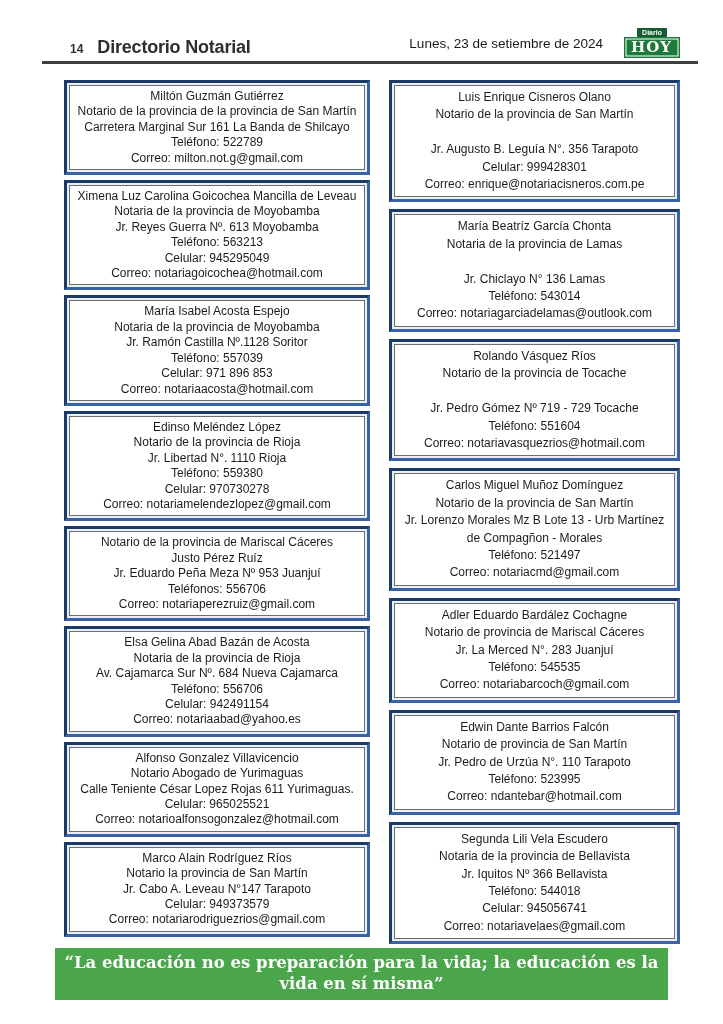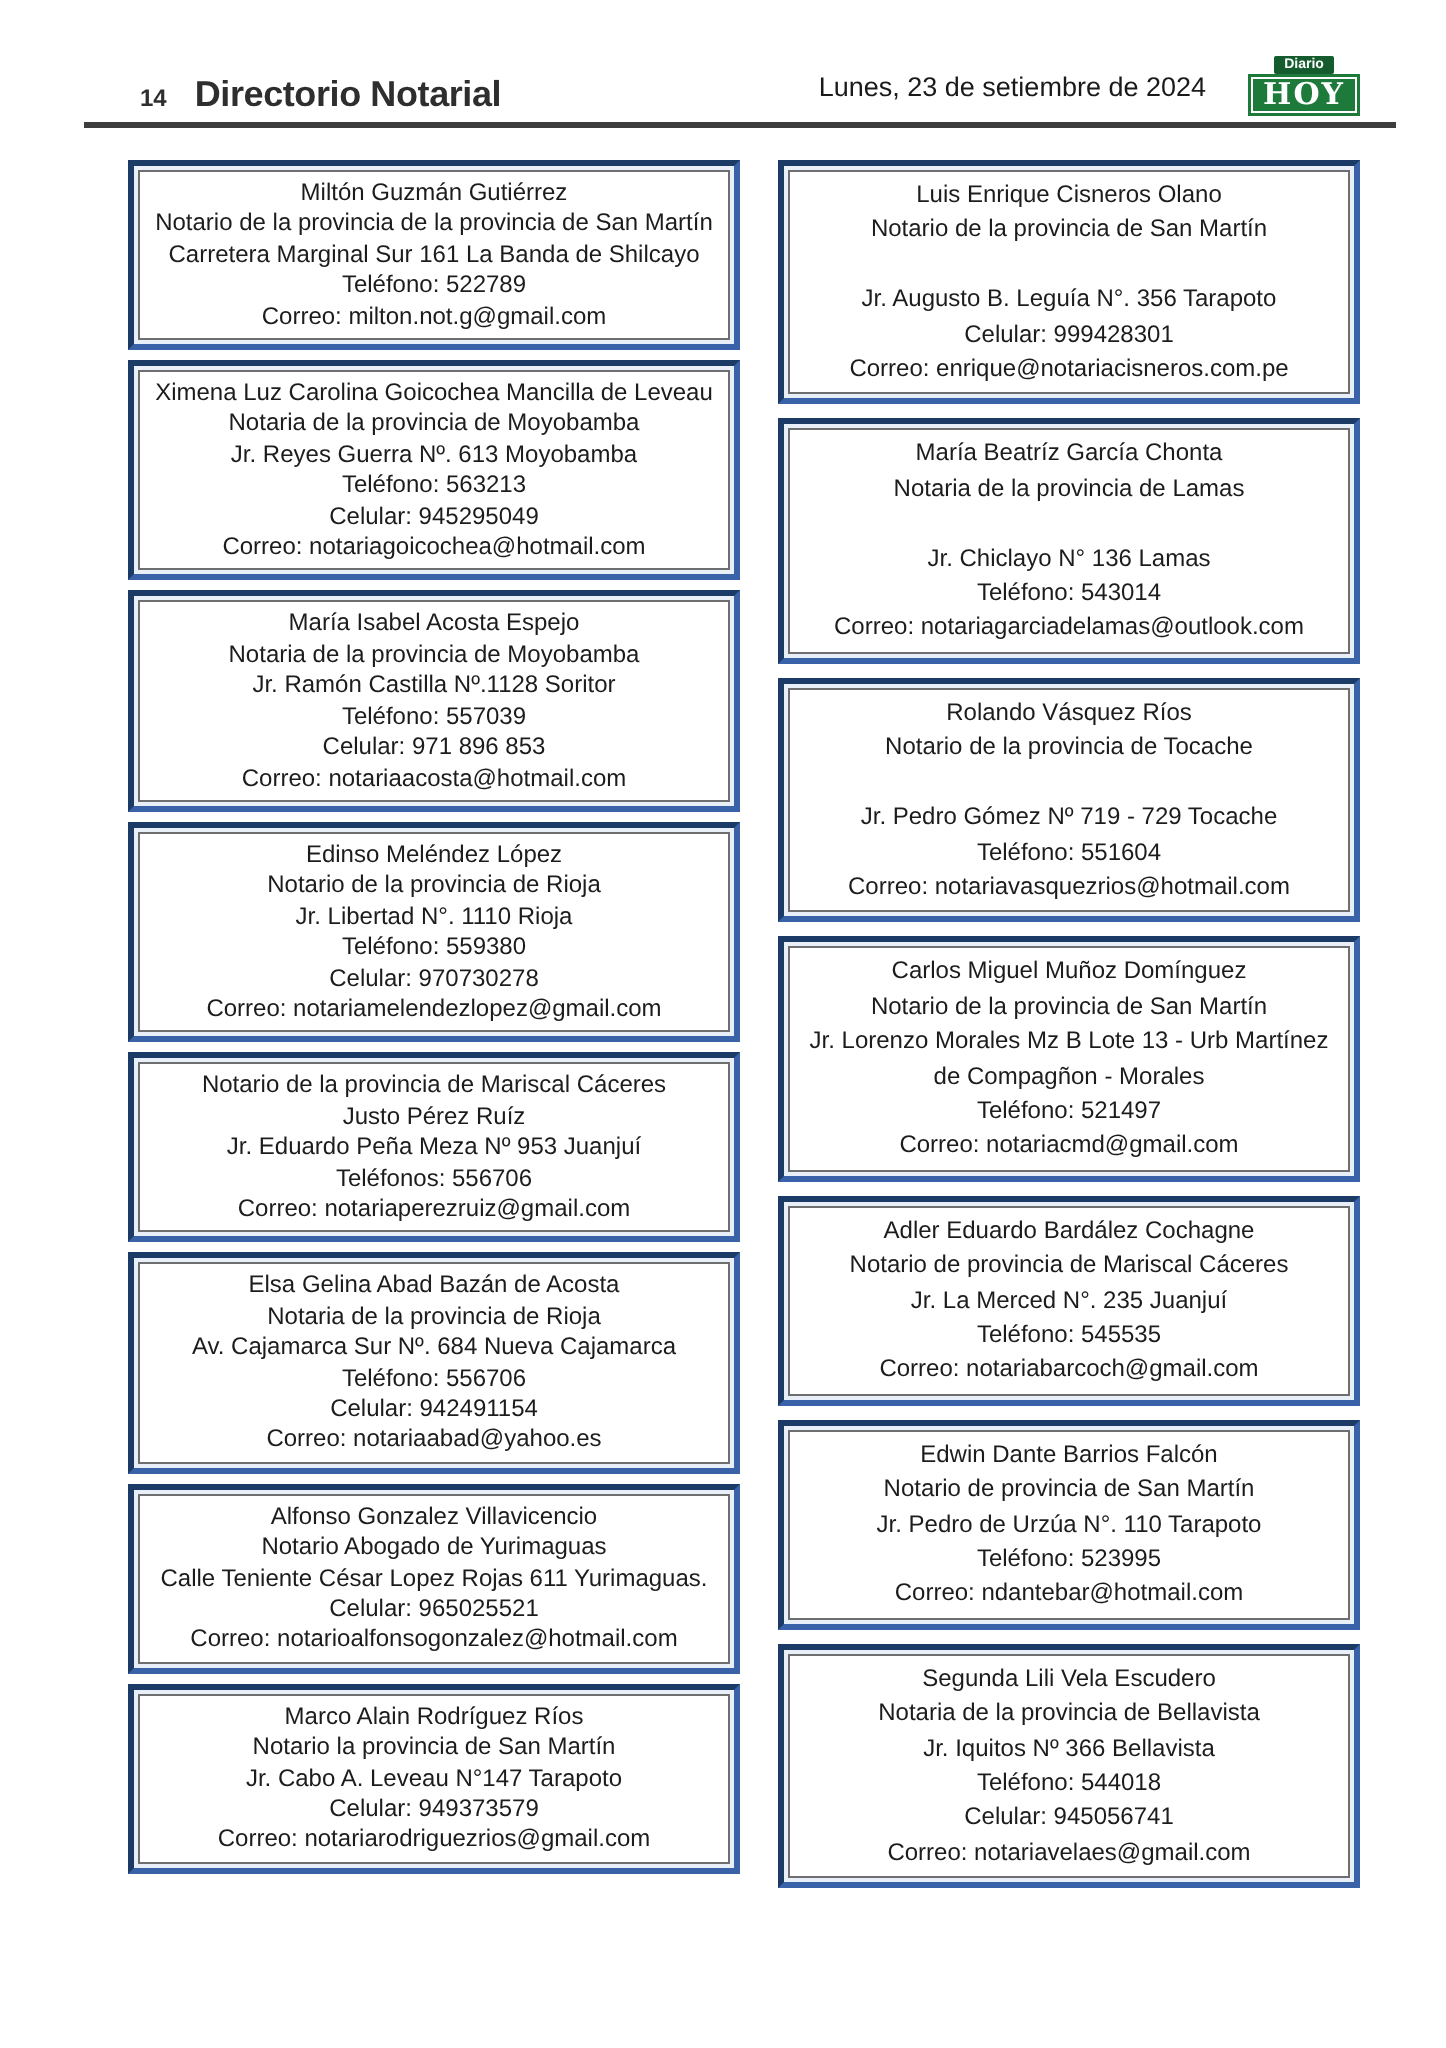--- a/index.html
+++ b/index.html
@@ -19,21 +19,21 @@
   .header-right{display:flex;align-items:center;gap:21px;margin-right:18px;}
   .date{font-size:13.5px;color:#1a1a1a;}
   .logo{display:flex;flex-direction:column;align-items:center;width:56px;}
   .logo-top{
     background:#145c2d;color:#fff;font-size:7px;font-weight:bold;
     padding:1px 5px 0 5px;line-height:8px;border-radius:1px;
   }
   .logo-main{
     background:#1e7a3a;color:#fff;font-family:"DejaVu Serif",serif;
     font-weight:bold;font-size:15px;line-height:17px;letter-spacing:1px;
-    padding:2px 7px;width:100%;text-align:center;box-sizing:border-box;
+    padding:2px 7px;width:100%;box-sizing:border-box;
     box-shadow:inset 0 0 0 1.5px #1e7a3a, inset 0 0 0 2.5px #ffffff;
   }
   .rule{position:absolute;left:42px;top:61px;width:656px;height:3px;background:#3d3d3d;}
   
   .cols{position:absolute;left:64px;top:80px;display:flex;gap:9px;}
   .col{display:flex;flex-direction:column;}
   .col-left{width:306px;}
   .col-right{width:291px;padding-left:10px;}
   .card{
     border:3px solid;
@@ -198,21 +198,21 @@
             <div class="line">Jr. Lorenzo Morales Mz B Lote 13 - Urb Martínez</div>
             <div class="line">de Compagñon - Morales</div>
             <div class="line">Teléfono: 521497</div>
             <div class="line">Correo: notariacmd@gmail.com</div>
           </div>
         </div>
         <div class="card">
           <div class="card-inner">
             <div class="line">Adler Eduardo Bardález Cochagne</div>
             <div class="line">Notario de provincia de Mariscal Cáceres</div>
-            <div class="line">Jr. La Merced N°. 235 Juanjuí</div>
+            <div class="line">Jr. La Merced N°. 283 Juanjuí</div>
             <div class="line">Teléfono: 545535</div>
             <div class="line">Correo: notariabarcoch@gmail.com</div>
           </div>
         </div>
         <div class="card">
           <div class="card-inner">
             <div class="line">Edwin Dante Barrios Falcón</div>
             <div class="line">Notario de provincia de San Martín</div>
             <div class="line">Jr. Pedro de Urzúa N°. 110 Tarapoto</div>
             <div class="line">Teléfono: 523995</div>
@@ -225,14 +225,18 @@
             <div class="line">Notaria de la provincia de Bellavista</div>
             <div class="line">Jr. Iquitos Nº 366 Bellavista</div>
             <div class="line">Teléfono: 544018</div>
             <div class="line">Celular: 945056741</div>
             <div class="line">Correo: notariavelaes@gmail.com</div>
           </div>
         </div>
       </div>
   </div>
 
+  <div class="footer">
+    <div>“La educación no es preparación para la vida; la educación es la</div>
+    <div>vida en sí misma”</div>
+  </div>
 
 </div>
 
 </body></html>

